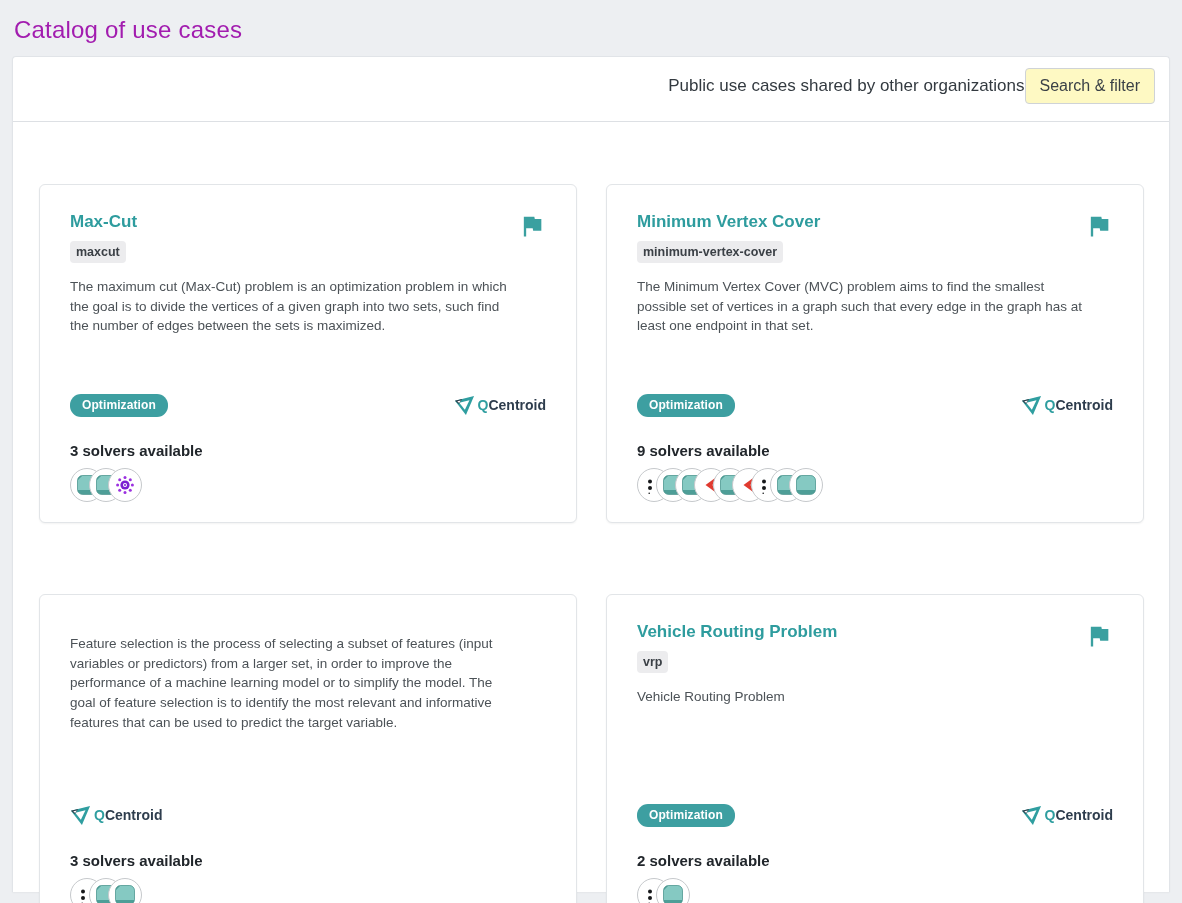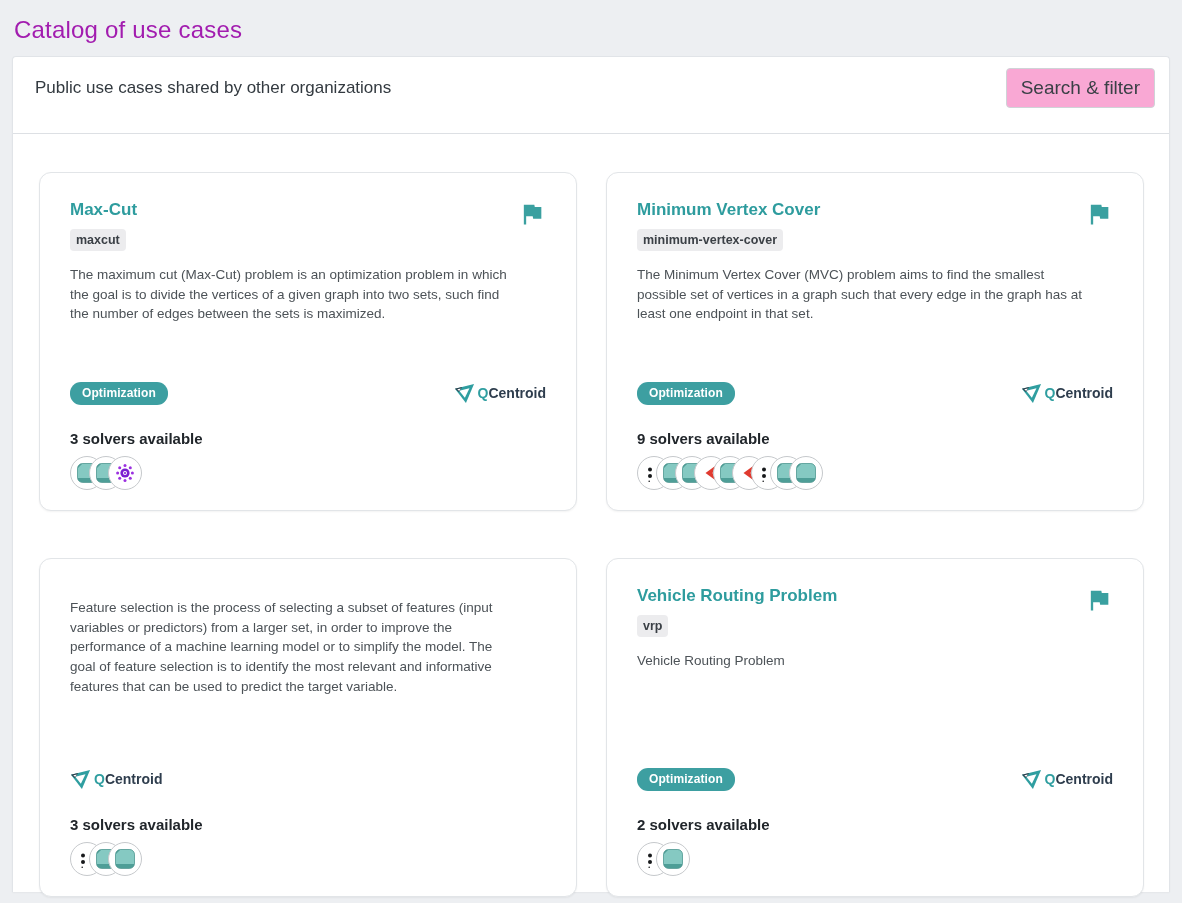--- a/index.html
+++ b/index.html
@@ -22,54 +22,55 @@
     background: #ffffff;
     border: 1px solid #e1e4e8;
     border-bottom: none;
     border-radius: 4px 4px 0 0;
     height: 836px;
     box-shadow: 0 1px 2px rgba(0,0,0,0.04);
   }
   .panel-header {
     display: flex;
     align-items: center;
-    justify-content: space-between;
-    padding: 11px 14px 25px 22px;
+    justify-content: flex-end;
+    padding: 11px 14px 17px 22px;
     border-bottom: 1px solid #dde0e4;
   }
   .panel-header-title {
     font-size: 17px;
     color: #333a40;
   }
   .btn-search {
     font-family: inherit;
-    font-size: 19px;
+    font-size: 16px;
     color: #3a4046;
-    background: #f9a8d4;
+    background: #fef9c3;
     border: 1px solid #cfd3d7;
     border-radius: 4px;
     padding: 8px 14px;
     cursor: pointer;
   }
   .cards-grid {
     display: grid;
     grid-template-columns: 538px 538px;
     column-gap: 29px;
     row-gap: 47px;
     padding: 38px 26px;
   }
   .card {
     background: #fff;
     border: 1px solid #e2e5e8;
-    border-radius: 12px;
+    border-radius: 6px;
     box-shadow: 0 1px 2px rgba(0,0,0,0.05);
     height: 339px;
     padding: 25px 30px 20px 30px;
     display: flex;
     flex-direction: column;
+    margin-top: 24px;
   }
   .card-top {
     display: flex;
     justify-content: space-between;
     align-items: flex-start;
   }
   .card-title {
     font-size: 17px;
     font-weight: 700;
     color: #2e9c9e;

